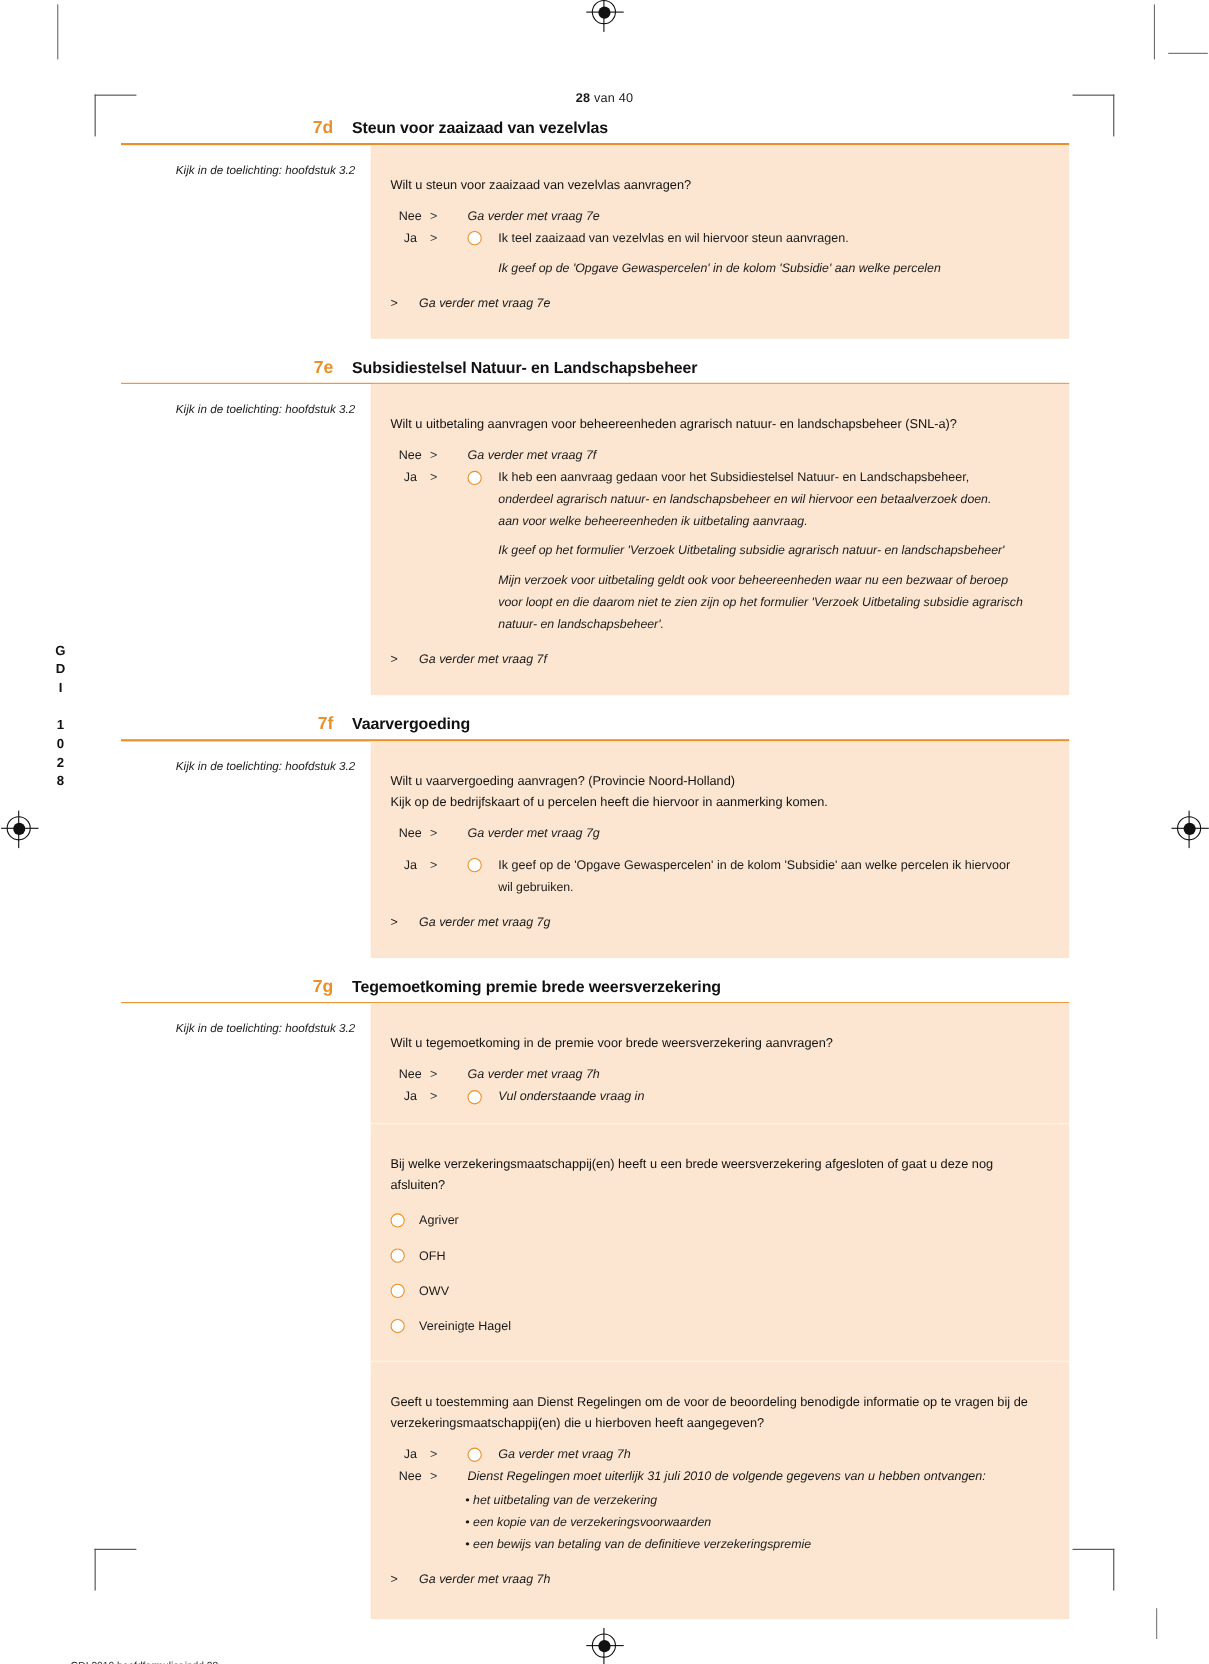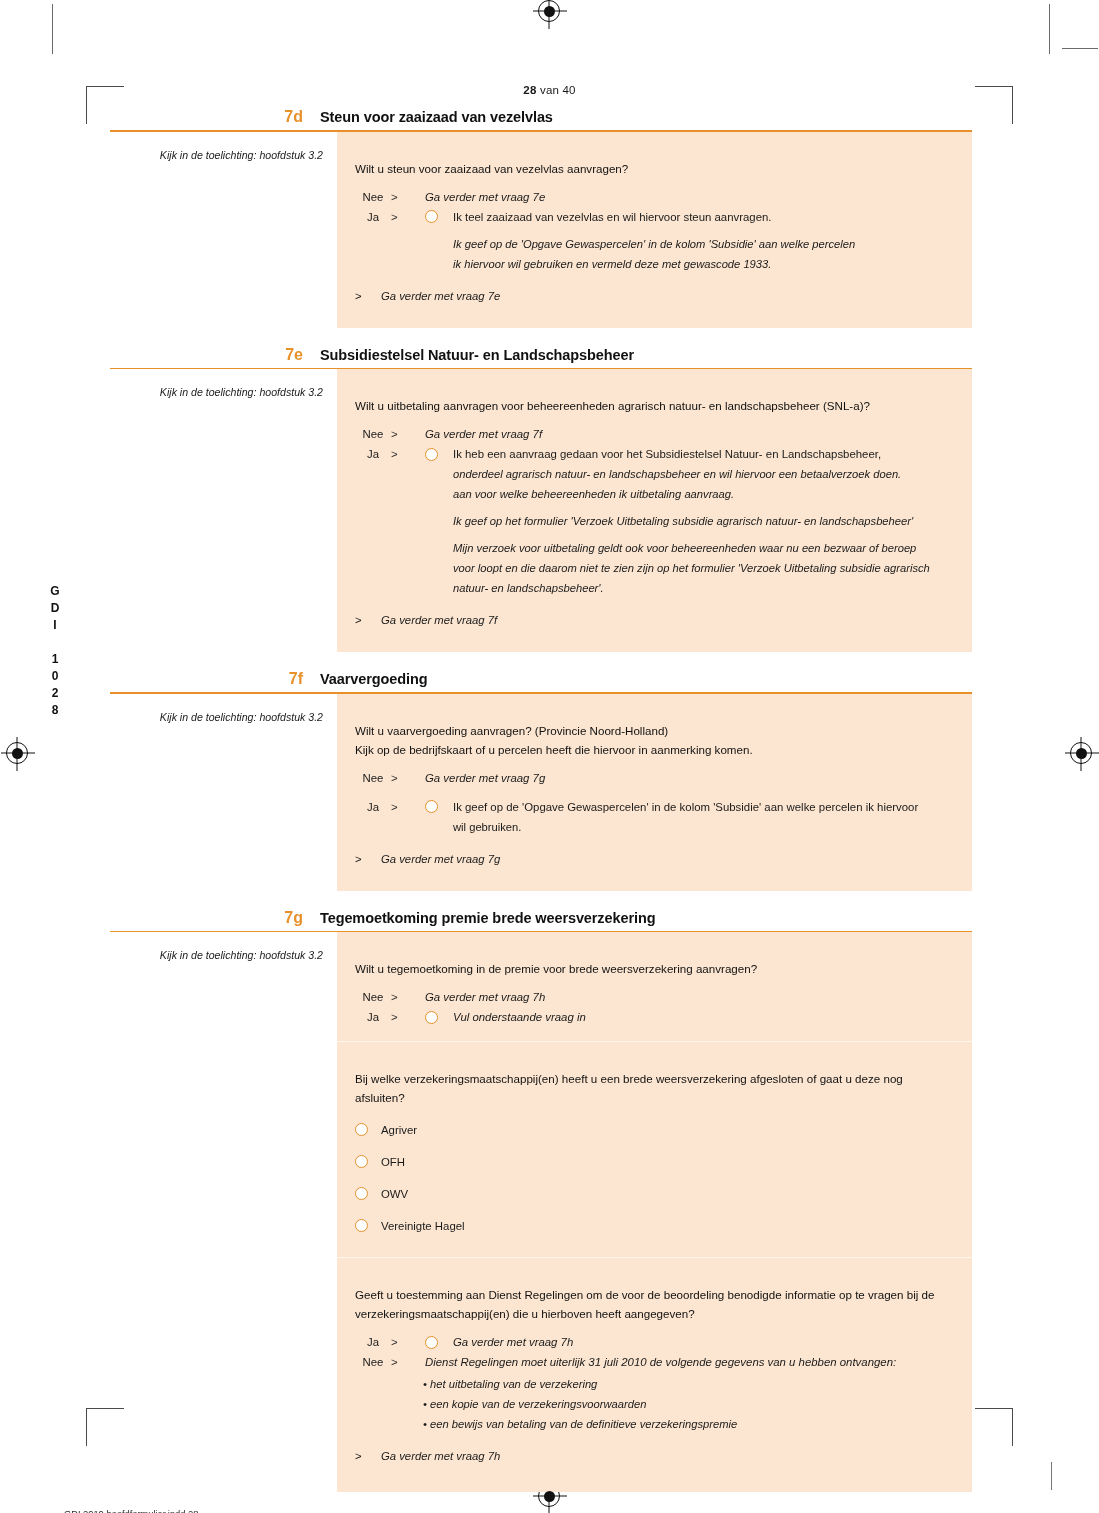--- a/index.html
+++ b/index.html
@@ -305,21 +305,20 @@
             <div class="row">
               <span class="lab">Ja</span>
               <span class="arw">&gt;</span>
               <span class="radio-cell">
                   <span class="radio"></span>
                 </span>
               <span class="txt">Ik teel zaaizaad van vezelvlas en wil hiervoor steun aanvragen.</span>
             </div>
           </div>
           <div class="sub">Ik geef op de 'Opgave Gewaspercelen' in de kolom 'Subsidie' aan welke percelen</div>
-          <div class="sub tight">ik hiervoor wil gebruiken en vermeld deze met gewascode 1933.</div>
           <div class="goto">
             <span class="arw">&gt;</span>
             <span>Ga verder met vraag 7e</span>
           </div>
           <div class="spacer-8"></div>
         </div>
       </div>
     </div>
   </div>
 

